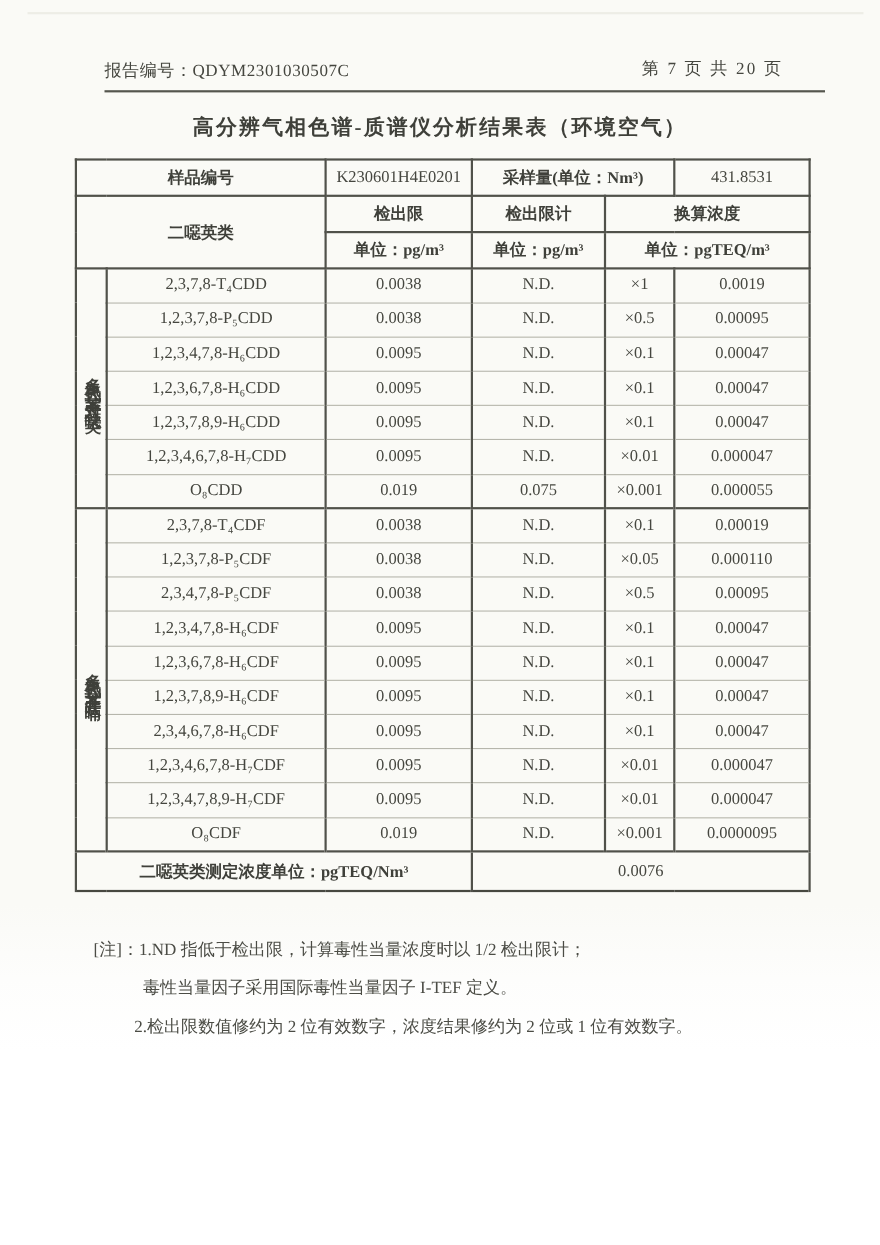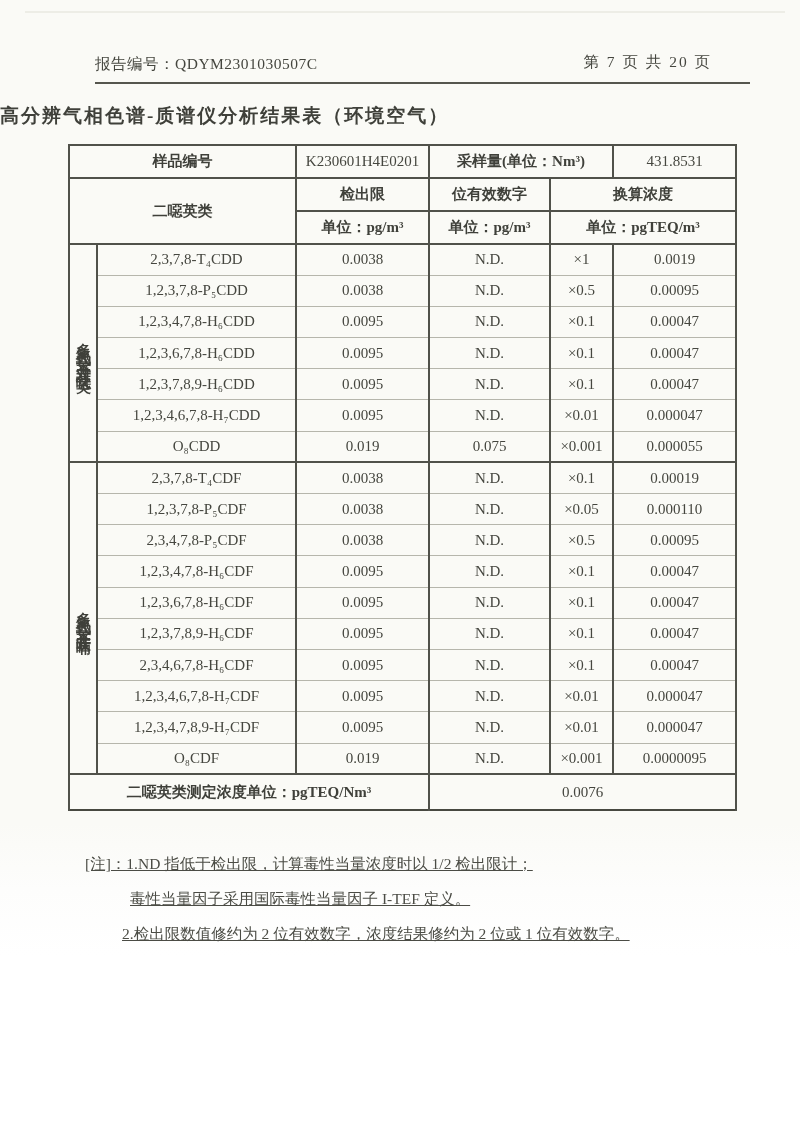--- a/index.html
+++ b/index.html
@@ -39,20 +39,21 @@
   .header-rule {
     position: absolute;
     left: 95px; top: 82px;
     width: 655px; height: 2px;
     background: #55564e;
   }
   .doc-title {
     position: absolute;
     left: 0; top: 103px;
     width: 100%;
+    text-align: center;
     font-size: 19px;
     font-weight: bold;
     letter-spacing: 2px;
     color: #3f403a;
   }
   table.report-table {
     position: absolute;
     left: 68px; top: 144px;
     width: 667px;
     border-collapse: collapse;
@@ -90,21 +91,21 @@
     letter-spacing: 4px;
     line-height: 1;
   }
   .notes {
     position: absolute;
     left: 85px; top: 846px;
     width: 640px;
     font-size: 15.5px;
     color: #4b4c45;
   }
-  .notes .note-line { line-height: 35px; white-space: nowrap; text-decoration: underline; }
+  .notes .note-line { line-height: 35px; white-space: nowrap; }
   .notes .note-line:nth-child(2) { padding-left: 45px; }
   .notes .note-line:nth-child(3) { padding-left: 37px; }
 </style>
 </head>
 <body>
 
 <div class="page">
 
   <div class="scan-line"></div>
 
@@ -130,21 +131,21 @@
     <tbody>
       <tr class="hdr">
         <td colspan="2" class="zh">样品编号</td>
         <td>K230601H4E0201</td>
         <td colspan="2" class="zh">采样量(单位：Nm³)</td>
         <td>431.8531</td>
       </tr>
       <tr class="hdr">
         <td colspan="2" rowspan="2" class="zh">二噁英类</td>
         <td class="zh">检出限</td>
-        <td class="zh">位有效数字</td>
+        <td class="zh">检出限计</td>
         <td colspan="2" class="zh">换算浓度</td>
       </tr>
       <tr class="hdr">
         <td class="zh">单位：pg/m³</td>
         <td class="zh">单位：pg/m³</td>
         <td colspan="2" class="zh">单位：pgTEQ/m³</td>
       </tr>
     </tbody>
     <tbody>
         <tr class="data-row group-start">

